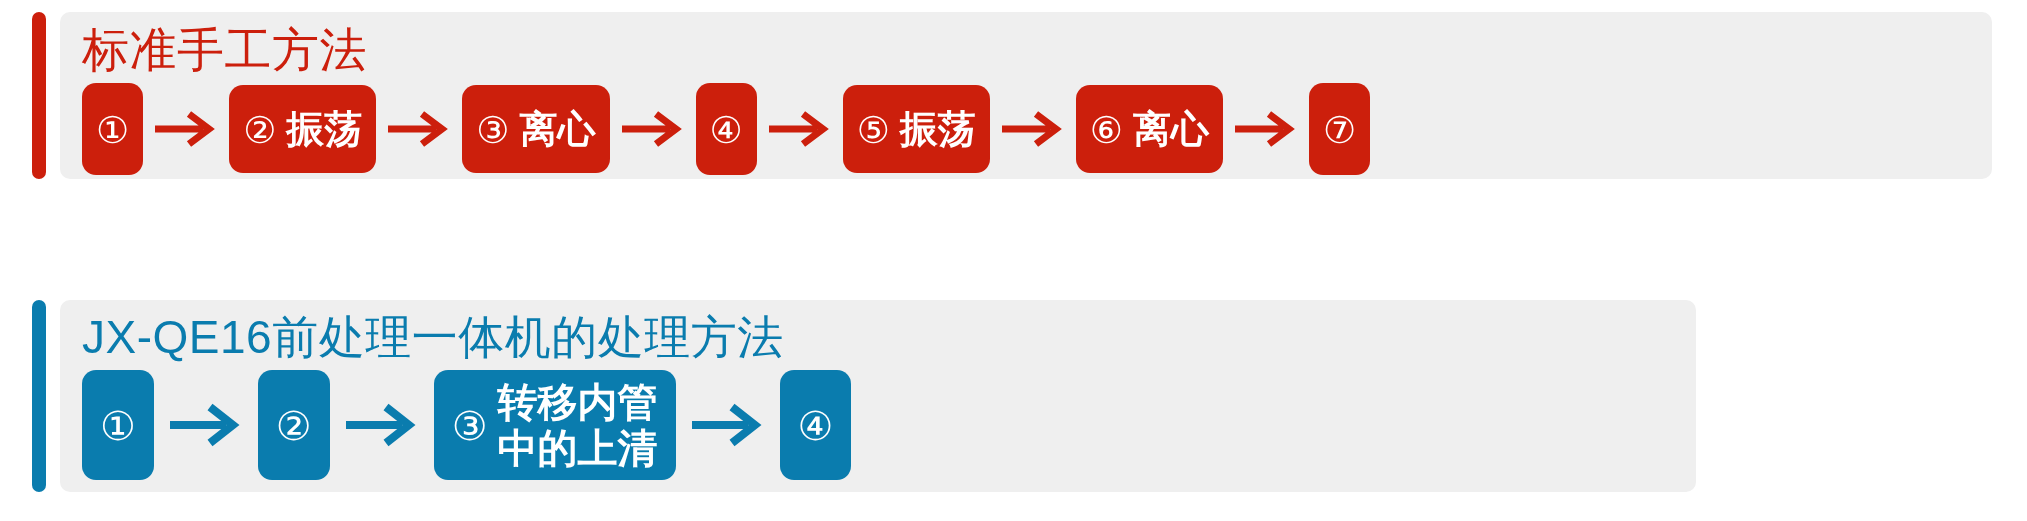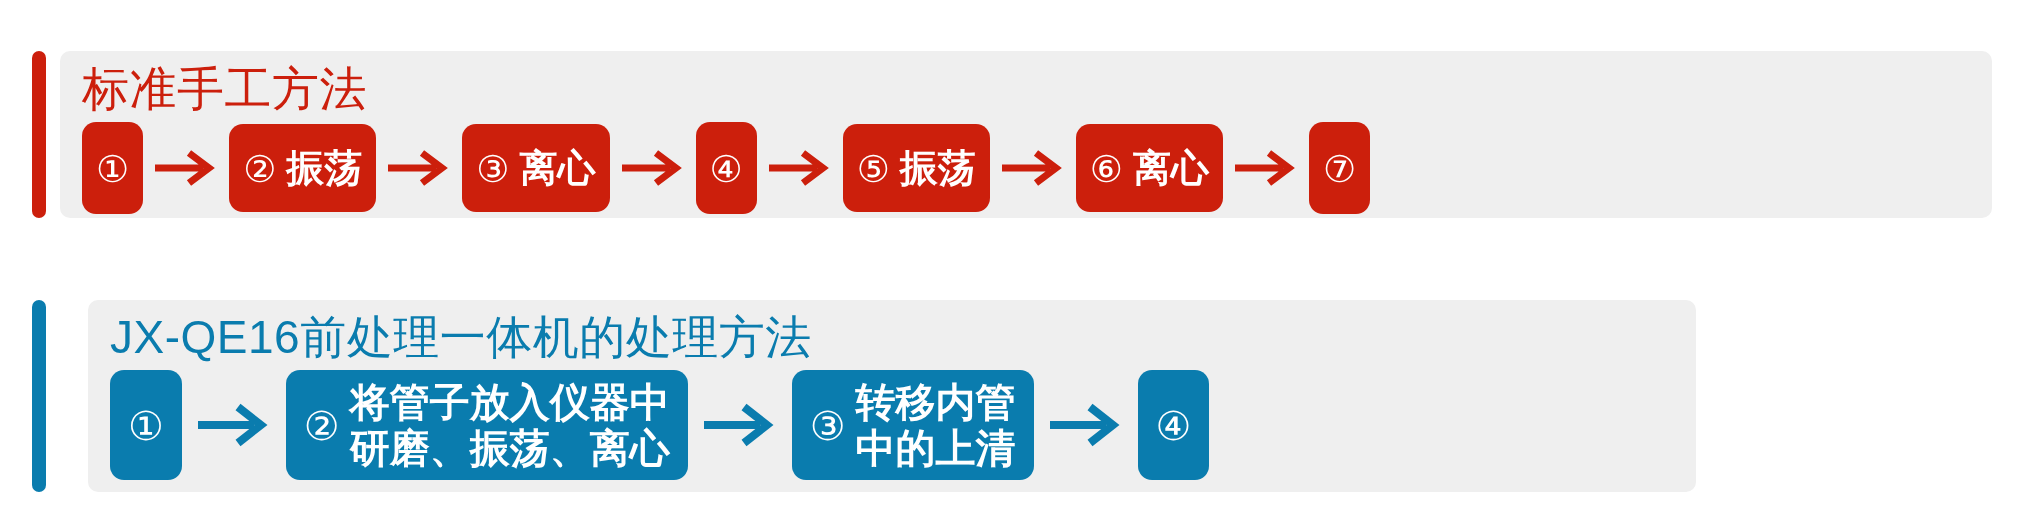--- a/index.html
+++ b/index.html
@@ -90,21 +90,20 @@
     justify-content: center;
   }
   .arrow svg { display: block; }
 
   
   #panel-manual {
     left: 32px;
     top: 12px;
     width: 1960px;
     height: 167px;
-    margin-top: 39px;
   }
   #panel-manual .panel-body { padding-bottom: 10px; }
   #panel-manual .panel-title {
     color: #CC1F0C;
     font-size: 47px;
   }
   #panel-manual .step { background: #CC1F0C; }
   #panel-manual .steps { gap: 0; }
   #panel-manual .step        { height: 88px; padding: 0 14px; }
   #panel-manual .step.tall   { height: 92px; }
@@ -207,40 +206,38 @@
         <div class="step tall" style="background: rgb(204, 31, 12); color: rgb(255, 255, 255);">
           <span class="step-num">⑦</span>
         </div>
 
       </div>
     </div>
   </div>
 
   <div class="panel" id="panel-instrument">
     <div class="accent-bar" style="background: rgb(10, 124, 174);"></div>
-    <div class="panel-body" style="background: rgb(239, 239, 239); margin-left: 28px;">
+    <div class="panel-body" style="background: rgb(239, 239, 239);">
 
       <div class="panel-title" style="color: rgb(10, 124, 174);">JX-QE16前处理一体机的处理方法</div>
 
       <div class="steps">
 
         <div class="step" style="background: rgb(10, 124, 174); color: rgb(255, 255, 255);">
           <span class="step-num">①</span>
         </div>
 
         <div class="arrow">
           <svg width="78" height="50" viewBox="0 0 78 50" aria-hidden="true">
             <path d="M3 25 H59 M43 7 L66 25 L43 43" fill="none" stroke="#0A7CAE" stroke-width="8"></path>
           </svg>
         </div>
 
         <div class="step" style="background: rgb(10, 124, 174); color: rgb(255, 255, 255);">
           <span class="step-num">②</span>
-          <span class="step-label">将管子放入仪器中
-研磨、振荡、离心</span>
         </div>
 
         <div class="arrow">
           <svg width="78" height="50" viewBox="0 0 78 50" aria-hidden="true">
             <path d="M3 25 H59 M43 7 L66 25 L43 43" fill="none" stroke="#0A7CAE" stroke-width="8"></path>
           </svg>
         </div>
 
         <div class="step" style="background: rgb(10, 124, 174); color: rgb(255, 255, 255);">
           <span class="step-num">③</span>

